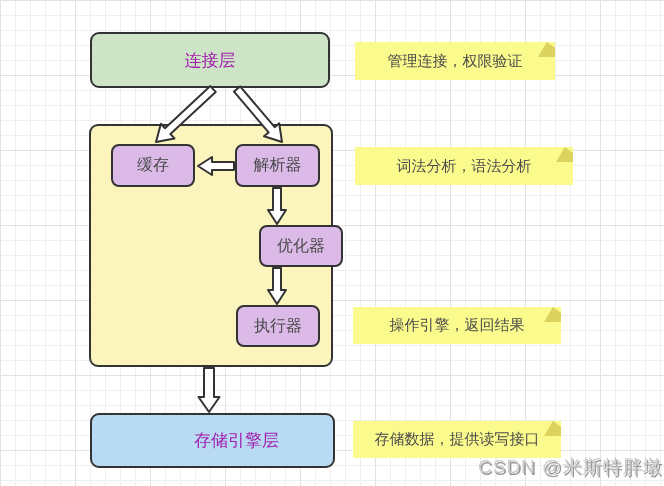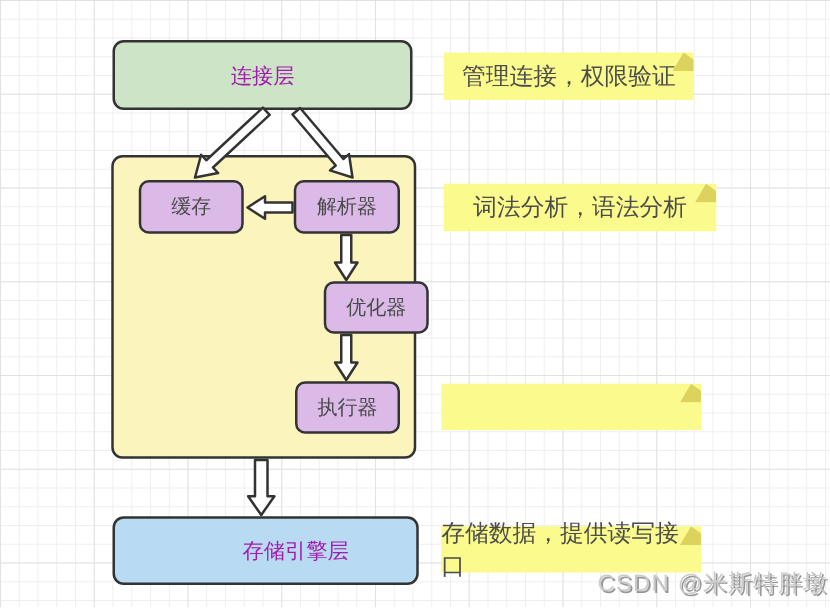--- a/index.html
+++ b/index.html
@@ -31,21 +31,21 @@
     display:flex;align-items:center;justify-content:center;
     color:#4a4a4a;font-size:16px;
   }
   .node-cache{left:111px;top:144px;width:84px;height:43px;}
   .node-parser{left:235px;top:144px;width:85px;height:43px;}
   .node-optimizer{left:236px;top:225px;width:84px;height:42px;margin-left:23px;}
   .node-executor{left:236px;top:305px;width:84px;height:42px;}
   .note{
     position:absolute;background:var(--note-fill,#fbfa8d);
     display:flex;align-items:center;justify-content:center;
-    font-size:19px;color:#4c4c4c;
+    font-size:15px;color:#4c4c4c;
   }
   .fold{
     position:absolute;top:0;right:0;width:17px;height:15px;
     background:var(--note-fold,#dcd35e);
     clip-path:polygon(0 100%,52% 0,100% 38%,100% 100%);
   }
   .arrows{position:absolute;left:0;top:0;pointer-events:none;}
   .arrows polygon{fill:#ffffff;stroke:var(--stroke,#333);stroke-width:2;stroke-linejoin:round;}
   .watermark{
     position:absolute;left:478px;top:454px;width:184px;
@@ -92,20 +92,21 @@
 
   <div class="note" style="left:355px;top:42px;width:200px;height:38px;">
     <span>管理连接，权限验证</span>
     <span class="fold"></span>
   </div>
   <div class="note" style="left:355px;top:147px;width:218px;height:38px;">
     <span>词法分析，语法分析</span>
     <span class="fold"></span>
   </div>
   <div class="note" style="left:353px;top:307px;width:208px;height:37px;">
+    <span>操作引擎，返回结果</span>
     <span class="fold"></span>
   </div>
   <div class="note" style="left:353px;top:421px;width:208px;height:37px;">
     <span>存储数据，提供读写接口</span>
     <span class="fold"></span>
   </div>
 
   <div class="watermark">CSDN @米斯特胖墩</div>
 
 </div>

